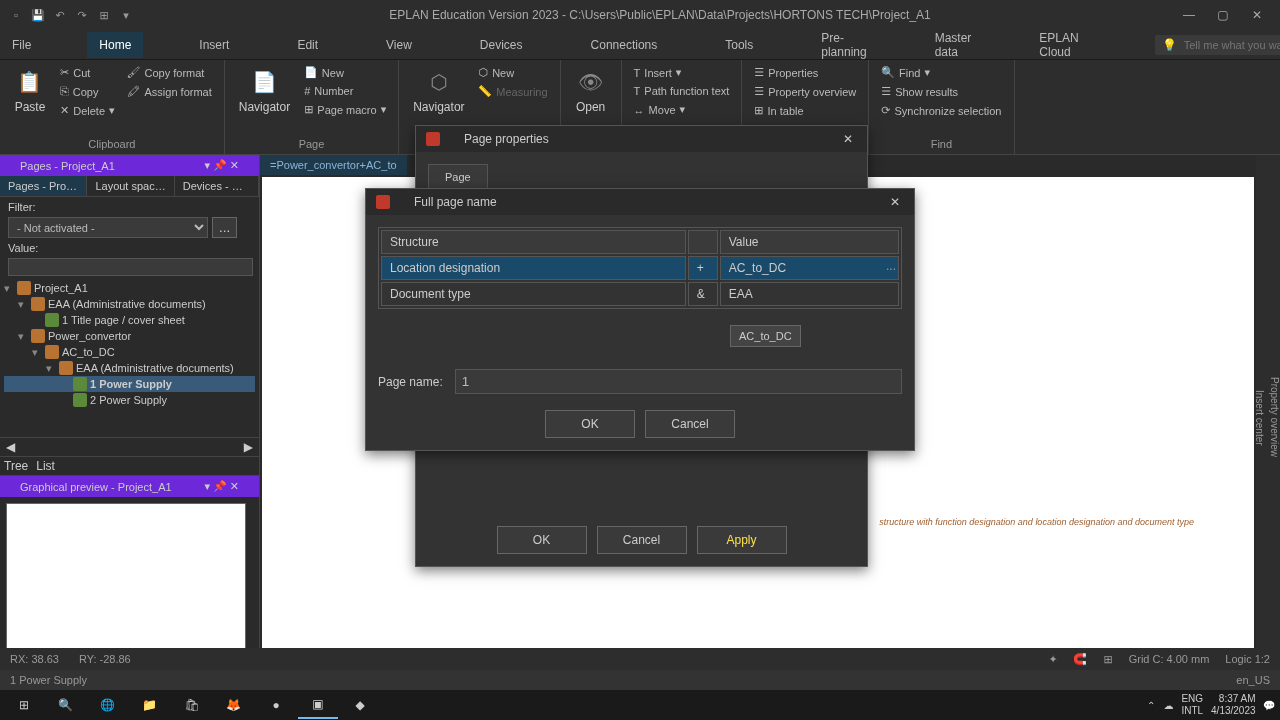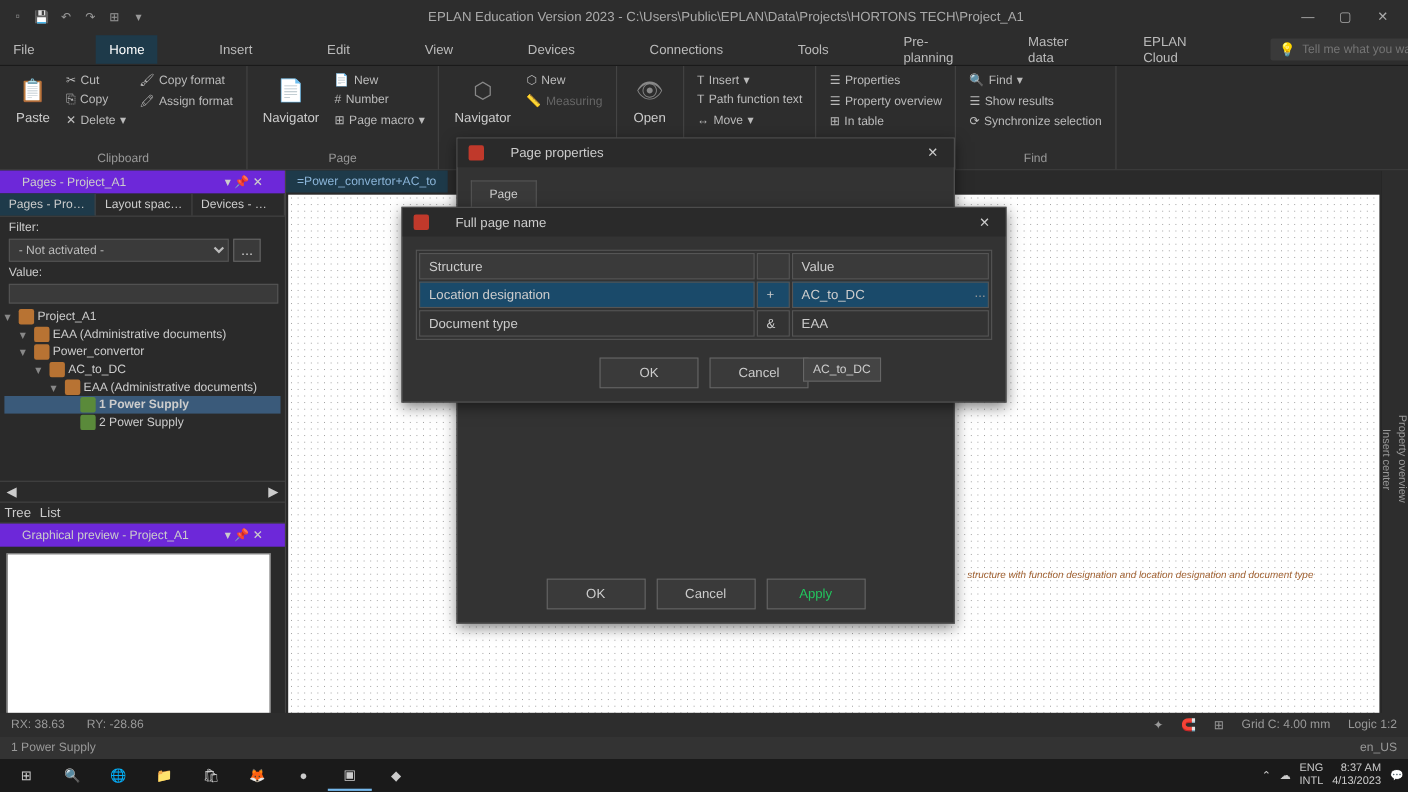--- a/index.html
+++ b/index.html
@@ -92,21 +92,21 @@
 .value-cell { position: relative; }
 .dots-btn { position: absolute; right: 2px; top: 2px; color: #999; }
 
 .dropdown-popup { position: absolute; background: #444; border: 1px solid #666; padding: 4px 8px; font-size: 11px; left: 730px; top: 325px; }
 
 .page-name-row { display: flex; align-items: center; gap: 12px; margin-top: 60px; }
 .page-name-input { flex: 1; background: #3a3a3a; border: 1px solid #555; padding: 4px 6px; color: #bbb; }
 
 .dialog-buttons { display: flex; gap: 10px; justify-content: center; margin-top: 16px; }
 .dlg-btn { padding: 6px 20px; background: #3a3a3a; border: 1px solid #666; color: #ccc; cursor: pointer; min-width: 90px; text-align: center; }
-.dlg-btn.disabled { color: #22c55e; }
+.dlg-btn.disabled { color: #fde047; }
 
 
 .statusbar { position: absolute; bottom: 50px; left: 0; right: 0; height: 22px; background: #2d2d2d; display: flex; align-items: center; padding: 0 10px; font-size: 11px; color: #999; gap: 20px; }
 .statusbar-right { margin-left: auto; display: flex; gap: 16px; align-items: center; }
 .statusbar2 { position: absolute; bottom: 30px; left: 0; right: 0; height: 20px; background: #333; display: flex; align-items: center; padding: 0 10px; font-size: 11px; color: #999; }
 .statusbar2 .lang { margin-left: auto; }
 
 
 .taskbar { position: absolute; bottom: 0; left: 0; right: 0; height: 30px; background: #1a1a1a; display: flex; align-items: center; padding: 0 4px; gap: 2px; }
 .task-icon { width: 40px; height: 28px; display: flex; align-items: center; justify-content: center; color: #ccc; }
@@ -326,20 +326,25 @@
     <div class="tree">
       <div class="tree-node">
           <span class="tree-expand">▾</span>
           <span class="tree-icon"></span>
           <span>Project_A1</span>
         </div>
       <div class="tree-node tree-indent-1">
           <span class="tree-expand">▾</span>
           <span class="tree-icon"></span>
           <span>EAA (Administrative documents)</span>
+        </div>
+      <div class="tree-node tree-indent-2">
+          <span class="tree-expand"></span>
+          <span class="tree-icon page"></span>
+          <span>1 Title page / cover sheet</span>
         </div>
       <div class="tree-node tree-indent-1">
           <span class="tree-expand">▾</span>
           <span class="tree-icon"></span>
           <span>Power_convertor</span>
         </div>
       <div class="tree-node tree-indent-2">
           <span class="tree-expand">▾</span>
           <span class="tree-icon"></span>
           <span>AC_to_DC</span>
@@ -426,20 +431,24 @@
         <td>+</td>
         <td class="value-cell"><span>AC_to_DC</span><span class="dots-btn">...</span></td>
       </tr>
       <tr>
         <td>Document type</td>
         <td>&amp;</td>
         <td>EAA</td>
       </tr>
     </tbody>
       </table>
+    <div class="page-name-row">
+      <span>Page name:</span>
+      <input class="page-name-input" value="1" style="">
+    </div>
     <div class="dialog-buttons">
       <div class="dlg-btn">OK</div>
       <div class="dlg-btn">Cancel</div>
     </div>
   </div>
 </div>
 
 <div class="dropdown-popup">
   <span>AC_to_DC</span>
 </div>

